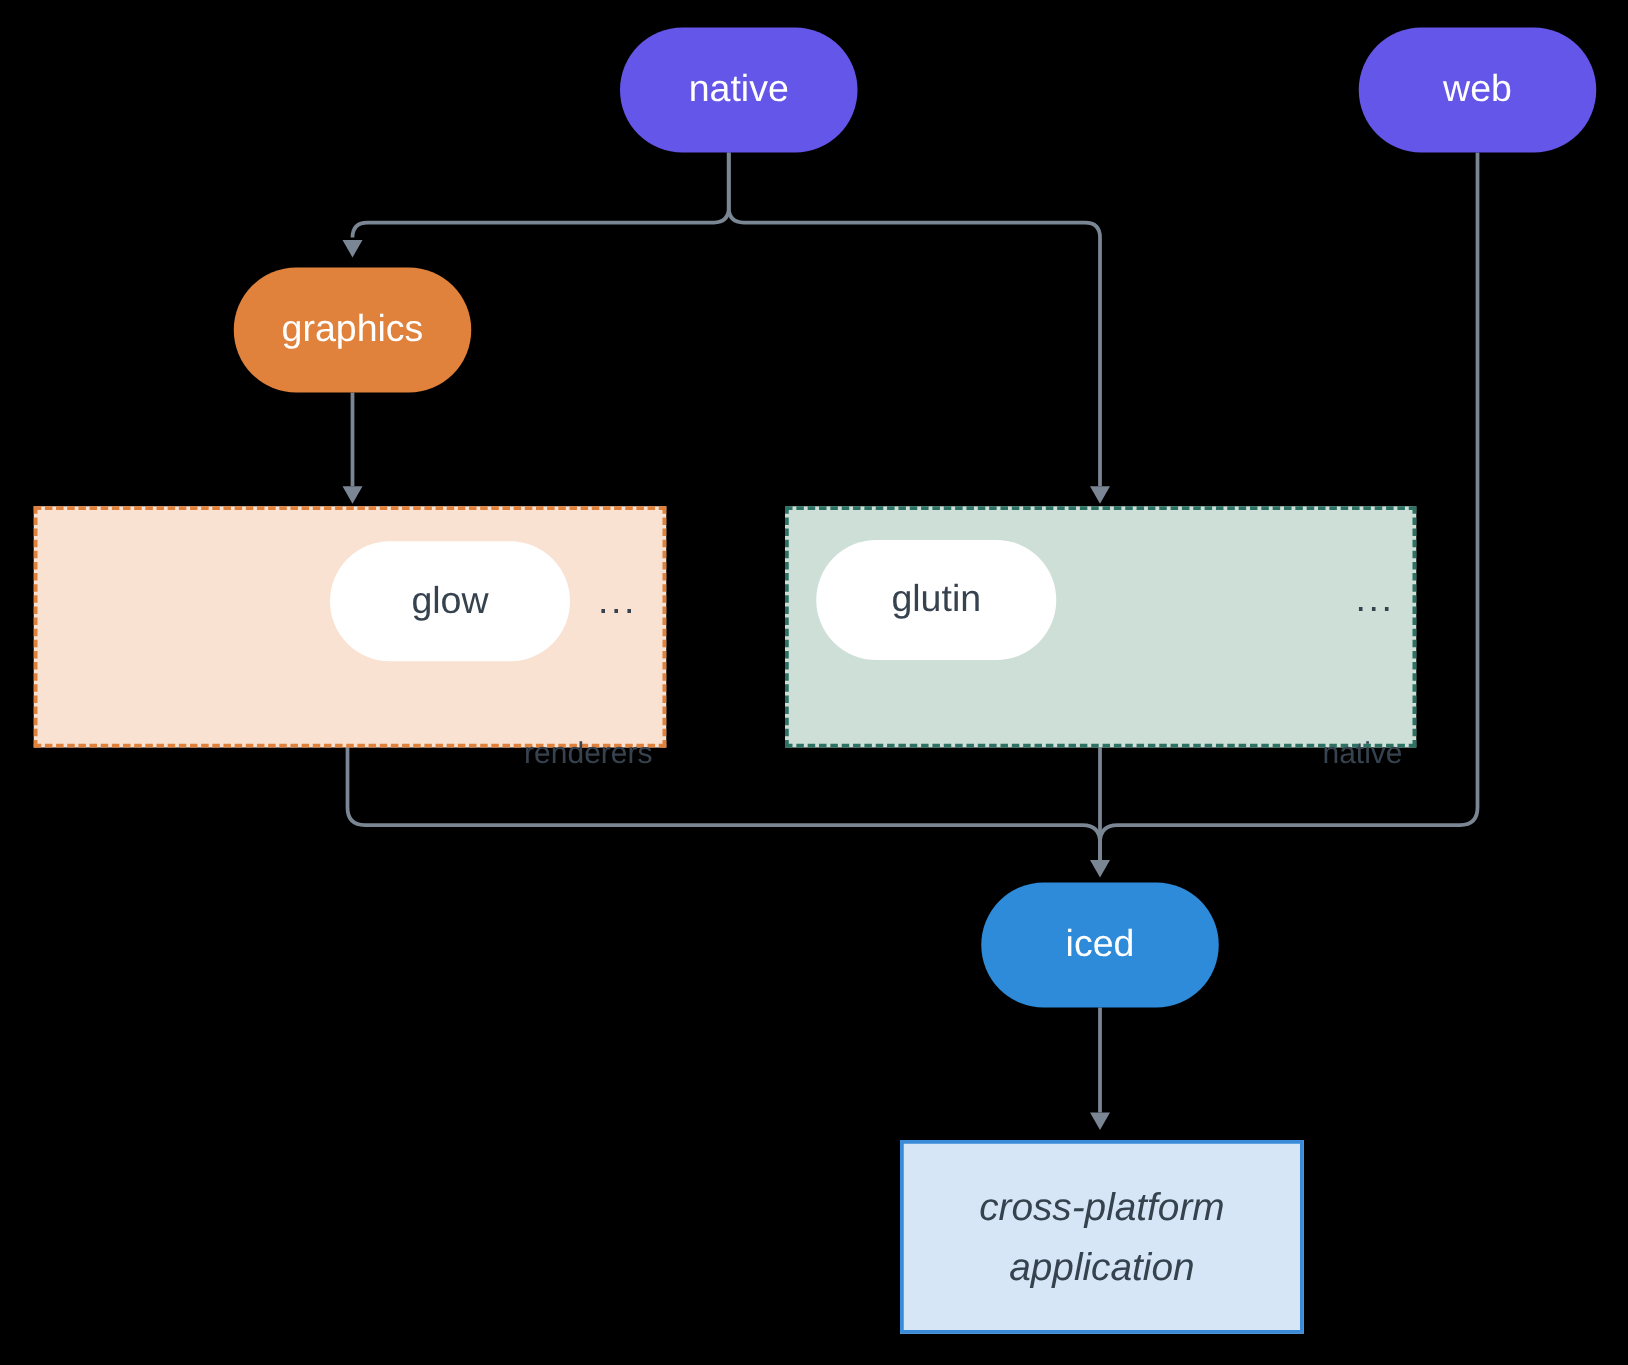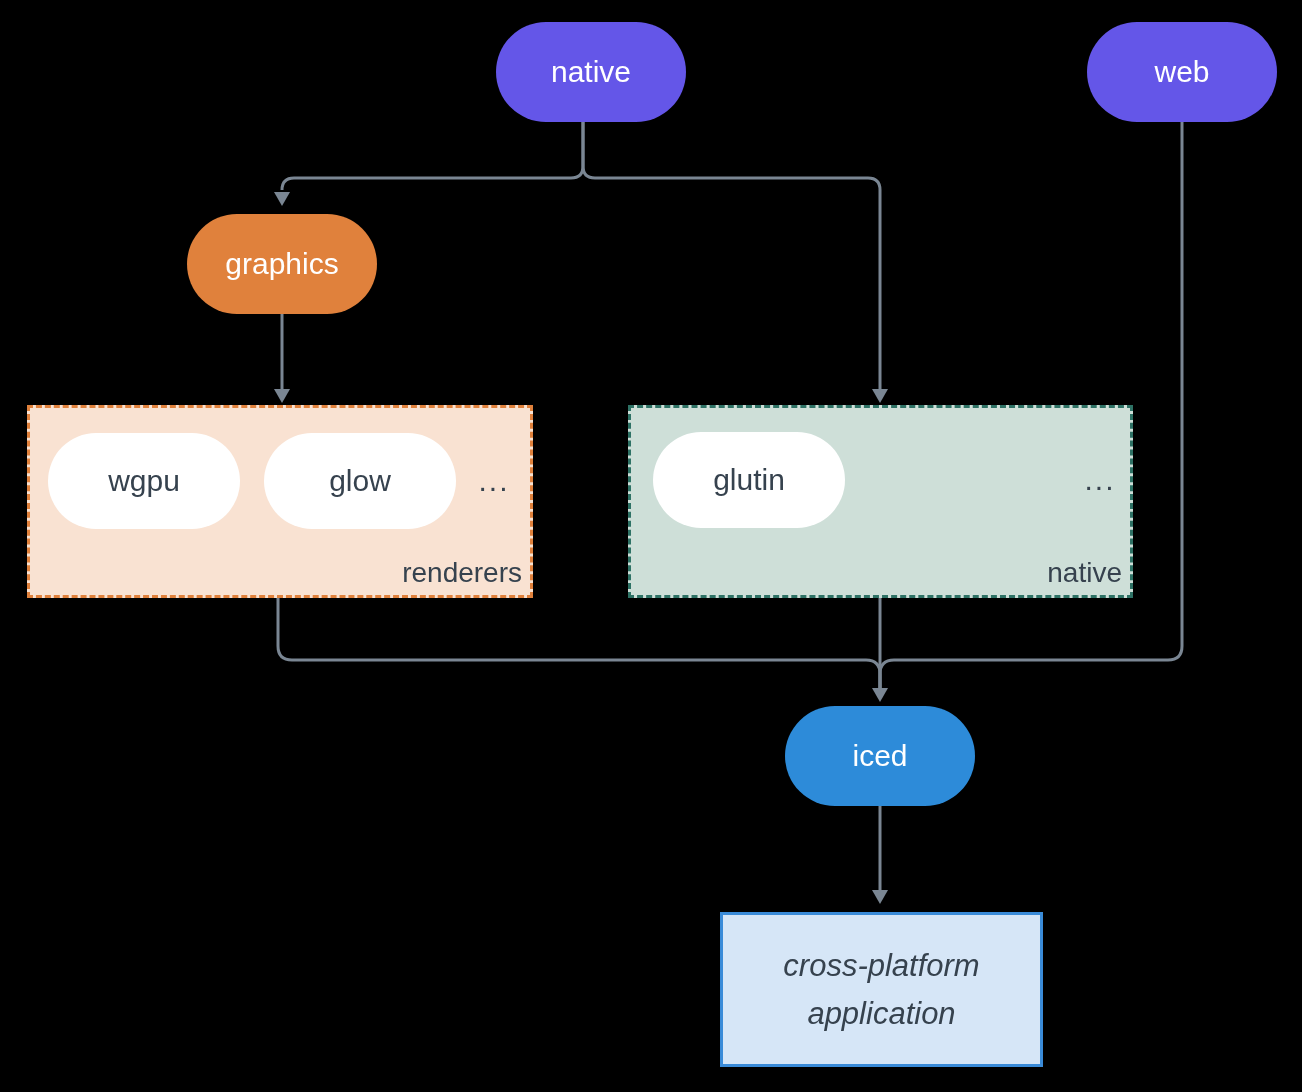--- a/index.html
+++ b/index.html
@@ -53,22 +53,23 @@
   .dots {
     position: absolute;
     width: 60px; height: 96px;
     display: flex; align-items: center; justify-content: center;
     color: var(--ink);
     font-size: 30px;
     letter-spacing: 2px;
   }
   .group-label {
     position: absolute;
-    font-size: 28px;
+    font-size: 24px;
     color: var(--ink);
+    margin-top: 32px;
   }
   .app-box {
     position: absolute;
     left: 720px; top: 912px;
     width: 323px; height: 155px;
     box-sizing: border-box;
     background: var(--app-fill);
     border: 3px solid var(--app-border);
     display: flex; align-items: center; justify-content: center;
     text-align: center;
@@ -110,23 +111,20 @@
     <span>native</span>
   </div>
   <div class="pill pill-web" style="left:1087px; top:22px;">
     <span>web</span>
   </div>
   <div class="pill pill-graphics" style="left:187px; top:214px;">
     <span>graphics</span>
   </div>
 
   <div class="group-box group-renderers" style="left:27px; top:405px; width:506px; height:193px;"></div>
-  <div class="chip" style="left:48px; top:433px;">
-    <span>wgpu</span>
-  </div>
   <div class="chip" style="left:264px; top:433px;">
     <span>glow</span>
   </div>
   <div class="dots" style="left:464px; top:433px;">...</div>
   <div class="group-label" style="right:780px; top:557px;">renderers</div>
 
   <div class="group-box group-shells" style="left:628px; top:405px; width:505px; height:193px;"></div>
   <div class="chip" style="left:653px; top:432px;">
     <span>glutin</span>
   </div>

